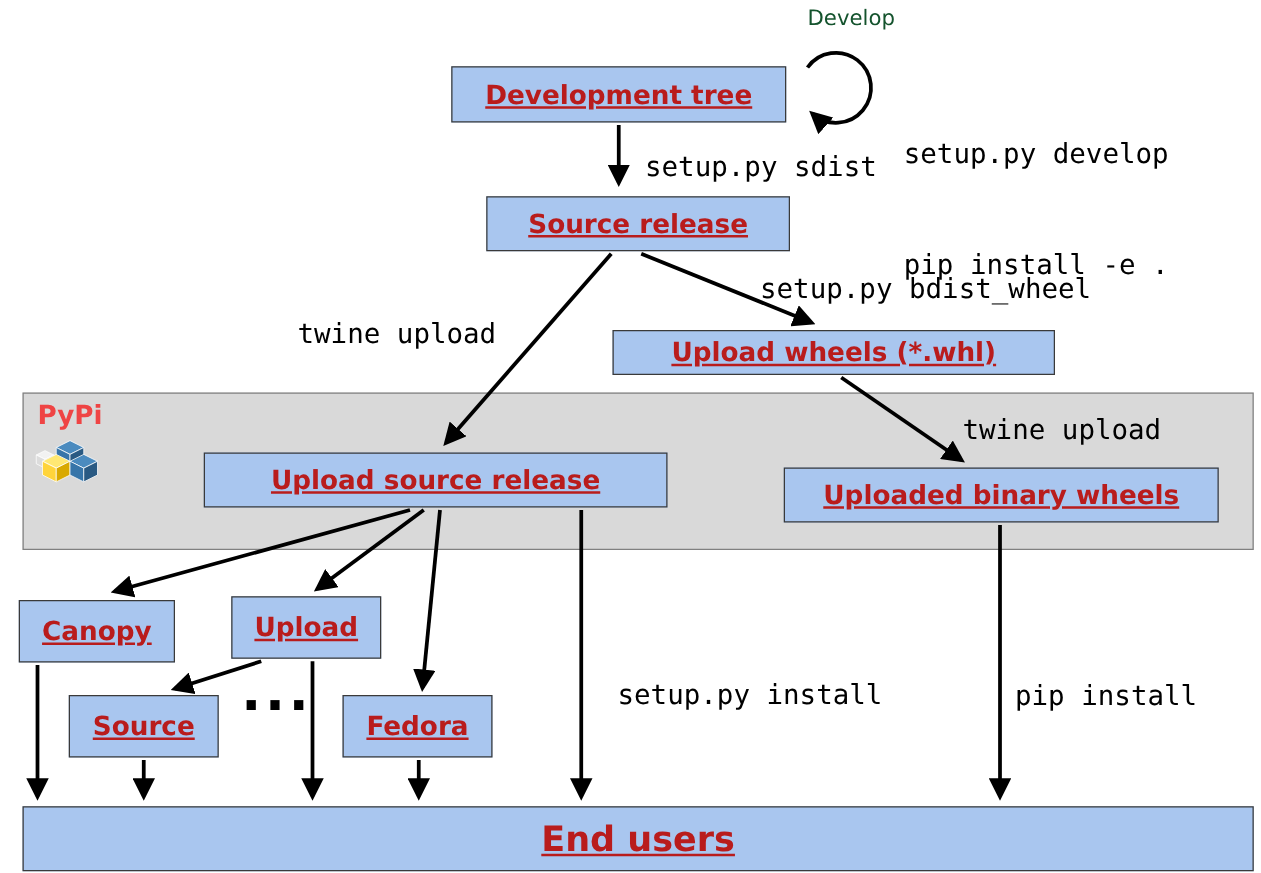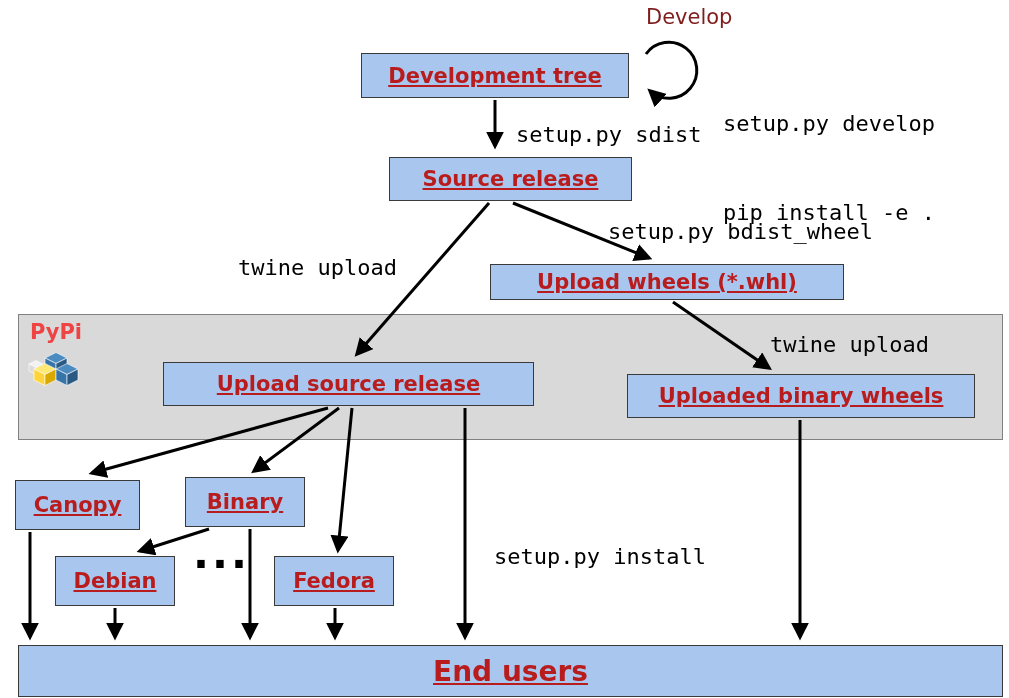--- a/index.html
+++ b/index.html
@@ -44,22 +44,22 @@
   .mono-label {
     position: absolute;
     font-family: "DejaVu Sans Mono", "Liberation Mono", monospace;
     font-size: 22px;
     color: #000;
     white-space: pre;
     line-height: 1.35;
   }
   .sans-label {
     position: absolute;
-    font-size: 21px;
-    color: #7f1d1d;
+    font-size: 17px;
+    color: #14532d;
     white-space: nowrap;
   }
   .pypi-label {
     position: absolute;
     left: 30px; top: 320px;
     font-size: 21px;
     font-weight: bold;
     color: #ef4444;
   }
   .pypi-logo {
@@ -134,23 +134,23 @@
   <div class="node" style="left:389px; top:157px; width:243px; height:44px;">Source release</div>
 
   <div class="node" style="left:490px; top:264px; width:354px; height:36px;">Upload wheels (*.whl)</div>
 
   <div class="node" style="left:163px; top:362px; width:371px; height:44px;">Upload source release</div>
 
   <div class="node" style="left:627px; top:374px; width:348px; height:44px;">Uploaded binary wheels</div>
 
   <div class="node" style="left:15px; top:480px; width:125px; height:50px;">Canopy</div>
 
-  <div class="node" style="left:185px; top:477px; width:120px; height:50px;">Binary</div>
+  <div class="node" style="left:185px; top:477px; width:120px; height:50px;">Upload</div>
 
-  <div class="node" style="left:55px; top:556px; width:120px; height:50px;">Debian</div>
+  <div class="node" style="left:55px; top:556px; width:120px; height:50px;">Source</div>
 
   <div class="node" style="left:274px; top:556px; width:120px; height:50px;">Fedora</div>
 
   <div class="node" style="left:18px; top:645px; width:985px; height:52px; font-size:28px;">End users</div>
 
   <div class="dots">...</div>
 
   <div class="sans-label" style="left:646px; top:5px;">Develop</div>
 
   <div class="mono-label" style="left:723px; top:50px;">
@@ -161,14 +161,15 @@
   <div class="mono-label" style="left:516px; top:120px;">setup.py sdist</div>
 
   <div class="mono-label" style="left:238px; top:253px;">twine upload</div>
 
   <div class="mono-label" style="left:608px; top:217px;">setup.py bdist_wheel</div>
 
   <div class="mono-label" style="left:770px; top:330px;">twine upload</div>
 
   <div class="mono-label" style="left:478px; top:542px;margin-left:16px;">setup.py install</div>
 
+  <div class="mono-label" style="left:812px; top:543px;">pip install</div>
 
 </div>
 
 </body></html>

